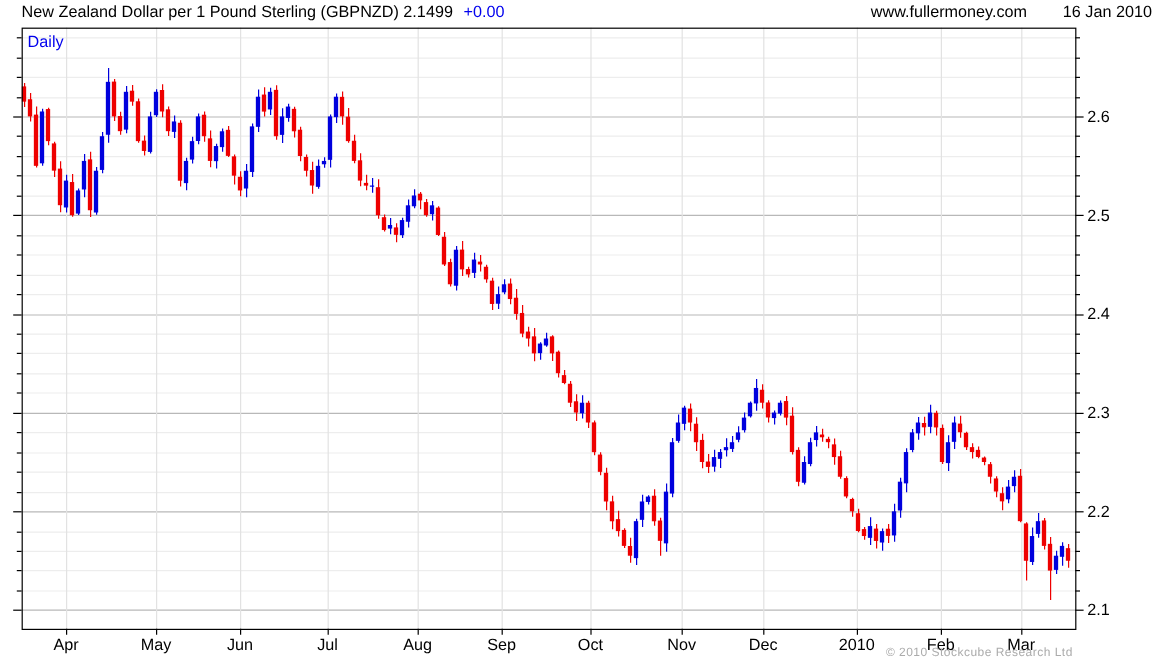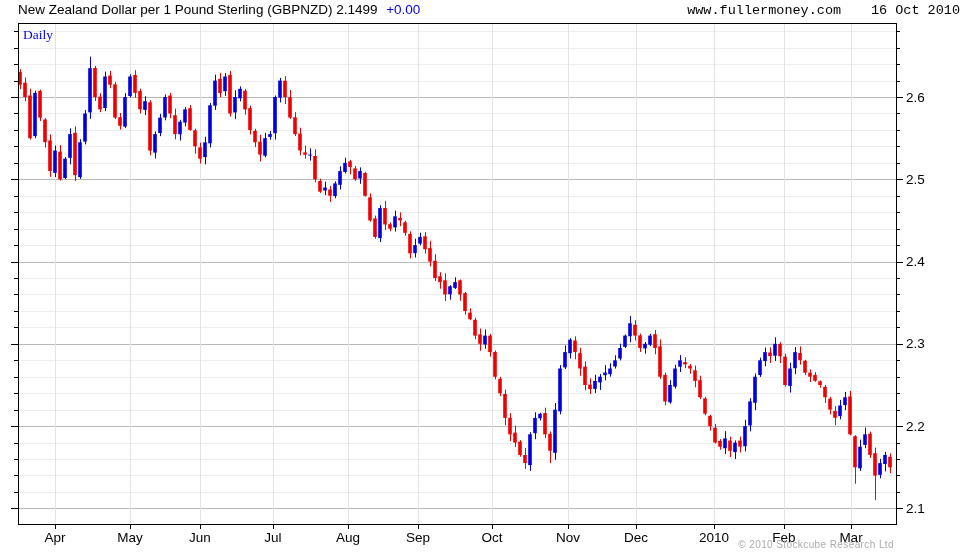--- a/index.html
+++ b/index.html
@@ -9,45 +9,45 @@
     background: #ffffff;
     font-family: "Liberation Sans", sans-serif;
     overflow: hidden;
   }
   .header {
     position: absolute; top: 2px; left: 18px; right: 20px;
     display: flex; justify-content: space-between; align-items: baseline;
     font-size: 13.5px; color: #000000; white-space: nowrap;
   }
   .title-group .chg { color: #0000ee; margin-left: 5px; }
-  .hdr-right span { margin-left: 26px; font-family: Liberation Mono, monospace; }
+  .hdr-right span { margin-left: 26px; }
   .hdr-right .site { cursor: pointer; }
   #chart-svg { position: absolute; left: 0; top: 0; }
   .interval-label {
     position: absolute; left: 23px; top: 27px;
-    font-size: 13.5px; color: #0000ee; font-family: Liberation Serif, serif;
+    font-size: 13.5px; color: #0000ee;
   }
   .copyright {
     position: absolute; right: 86px; top: 539px;
     font-size: 10px; color: #ababab; letter-spacing: 0.4px; margin-left: 45px;
   }
 </style>
 </head>
 <body>
 
 <div class="page">
 
   <div class="header">
     <div class="title-group">
       <span>New Zealand Dollar per 1 Pound Sterling (GBPNZD) 2.1499</span>
       <span class="chg">+0.00</span>
     </div>
     <div class="hdr-right">
       <span class="site">www.fullermoney.com</span>
-      <span>16 Oct 2010</span>
+      <span>16 Jan 2010</span>
     </div>
   </div>
 
   <svg id="chart-svg" width="980" height="560">
       <g>
         <line x1="18" y1="508.5" x2="896" y2="508.5" stroke="#b8b8b8" stroke-width="1"></line>
         <line x1="18" y1="492.5" x2="896" y2="492.5" stroke="#ededed" stroke-width="1"></line>
         <line x1="18" y1="475.5" x2="896" y2="475.5" stroke="#ededed" stroke-width="1"></line>
         <line x1="18" y1="459.5" x2="896" y2="459.5" stroke="#ededed" stroke-width="1"></line>
         <line x1="18" y1="443.5" x2="896" y2="443.5" stroke="#ededed" stroke-width="1"></line>

